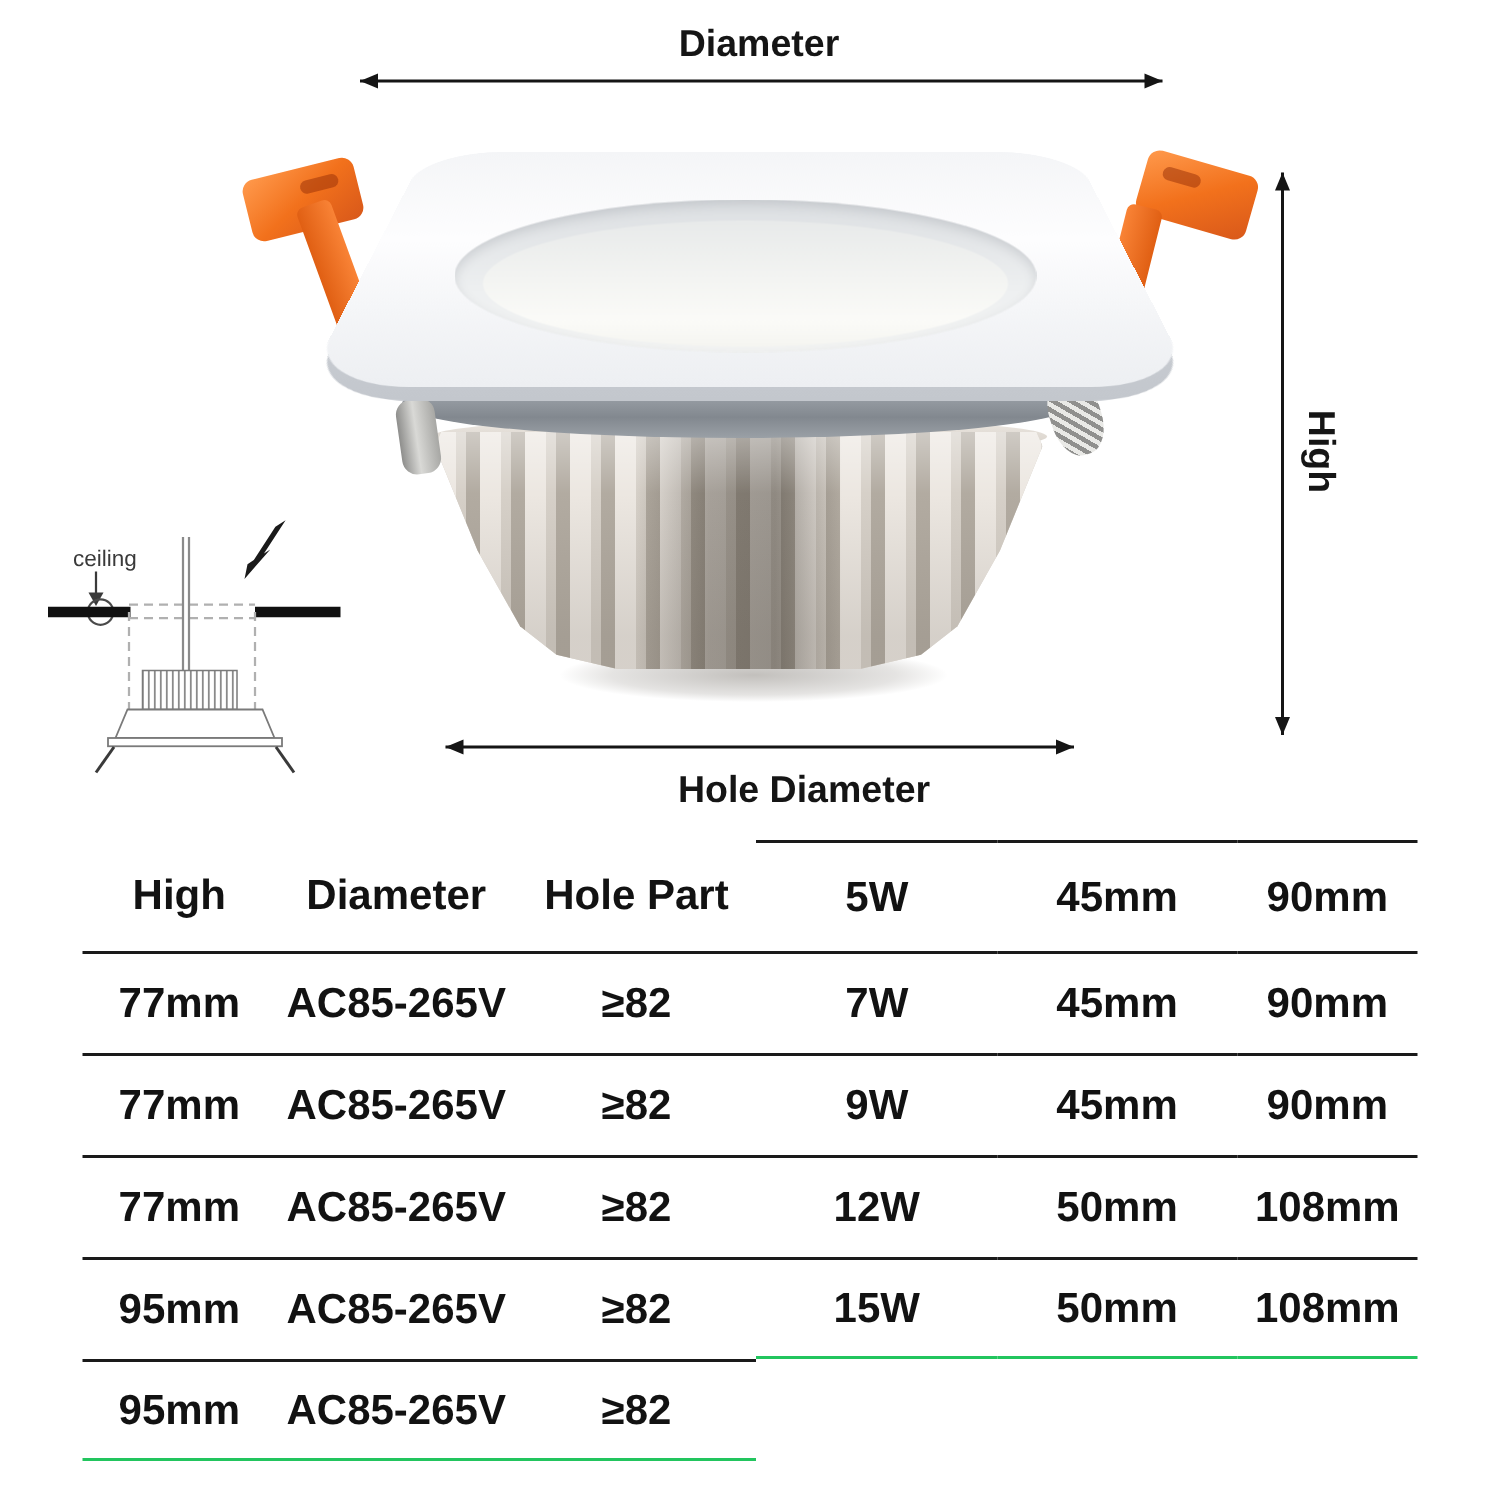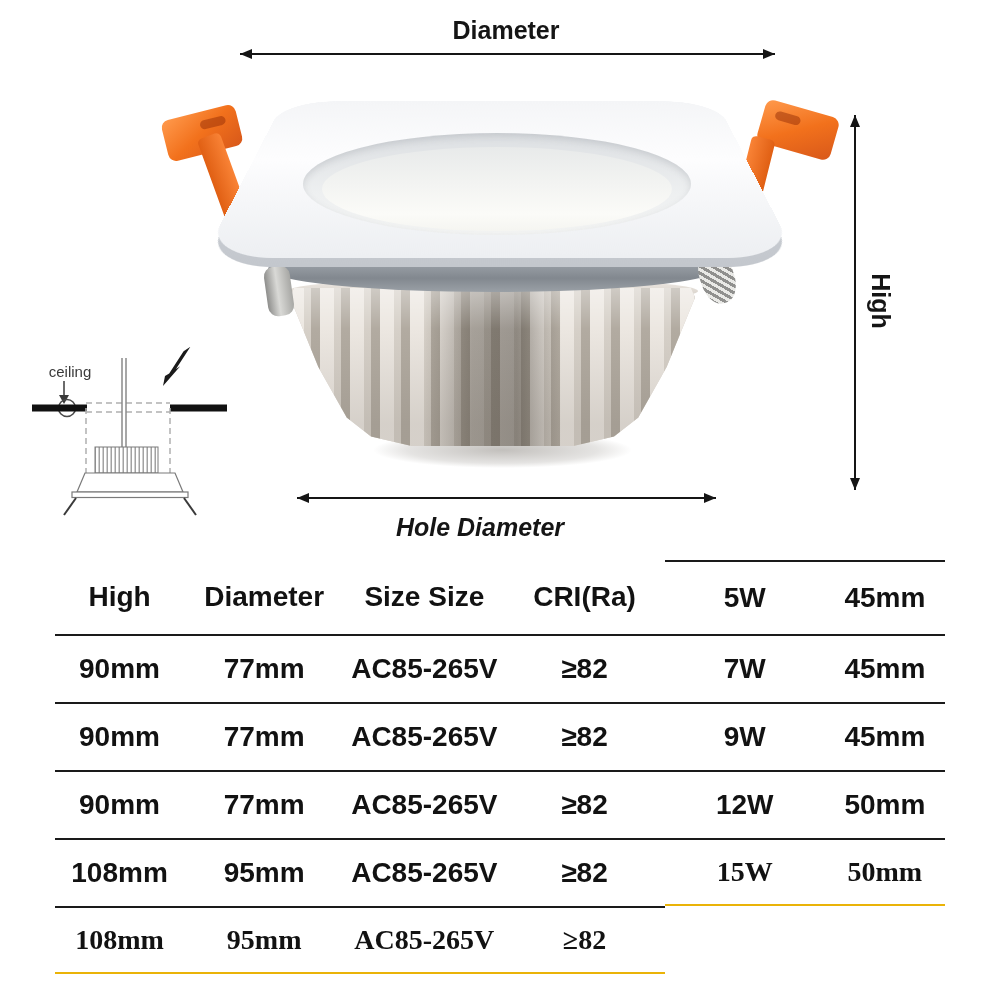--- a/index.html
+++ b/index.html
@@ -81,38 +81,38 @@
   
   .spec-table{
     position:absolute; left:55px; top:560px; width:890px;
     display:grid; grid-template-columns:14.5% 18% 18% 18% 18% 13.5%;
     grid-template-rows:74px repeat(5,68px);
   }
   .cell{ display:flex; align-items:center; justify-content:center; text-align:center;
     font-weight:700; color:#121212; }
   .cell.head{ font-size:28px; line-height:1.12; }
   .cell.body{ font-size:28px; border-top:2px solid #1a1a1a; }
-  .cell.last{ border-bottom:2px solid #eab308;font-family:Liberation Serif, serif; }
+  .cell.last{ border-bottom:2px solid #22c55e; }
 
   
   .ceiling-svg text{ font-family:"Liberation Sans","DejaVu Sans",sans-serif; font-size:15px; fill:#3a3a3a; }
 </style>
 </head>
 <body>
 
 <div class="stage">
 
   <div class="dim-label" style="left:506px; top:30px;">Diameter</div>
   <div class="harrow" style="left:240px; top:53px; width:535px;"></div>
 
   <div class="varrow" style="left:854px; top:115px; height:375px;"></div>
   <div class="dim-label rot" style="left:880px; top:301px;">High</div>
 
   <div class="harrow" style="left:297px; top:497px; width:419px;"></div>
-  <div class="dim-label" style="left:480px; top:527px;font-style:italic;">Hole Diameter</div>
+  <div class="dim-label" style="left:536px; top:527px;">Hole Diameter</div>
 
   <div class="abs shadow"></div>
   <div class="abs heatsink-rim"></div>
   <div class="abs heatsink"></div>
   <div class="abs plate"></div>
   <div class="abs pin-left"></div>
   <div class="abs wire-right"></div>
   <div class="abs clip clip-head-left"></div>
   <div class="abs clip clip-arm-left"></div>
   <div class="abs clip clip-head-right"></div>
@@ -147,22 +147,21 @@
     <path d="M75,133 L165,133 L173,152 L67,152 Z" fill="#fff" stroke="#7a7a7a" stroke-width="1.2"></path>
     <rect x="62" y="152" width="116" height="5.5" fill="#fff" stroke="#7a7a7a" stroke-width="1.2"></rect>
     <line x1="66" y1="158" x2="54" y2="175" stroke="#3a3a3a" stroke-width="2"></line>
     <line x1="174" y1="158" x2="186" y2="175" stroke="#3a3a3a" stroke-width="2"></line>
     <polygon points="180.4,6.8 166,29 170.2,26.3 153,46 155,36.1 159.2,33.4 173.6,11.2" fill="#1a1a1a"></polygon>
   </svg>
 
   <div class="spec-table">
       <div class="cell head">High</div>
       <div class="cell head">Diameter</div>
-      <div class="cell head">Size Size</div>
-      <div class="cell head">CRI(Ra)</div>
+      <div class="cell head">Hole Part</div>
       <div class="cell body">5W</div>
       <div class="cell body">45mm</div>
       <div class="cell body">90mm</div>
       <div class="cell body">77mm</div>
       <div class="cell body">AC85-265V</div>
       <div class="cell body">≥82</div>
       <div class="cell body">7W</div>
       <div class="cell body">45mm</div>
       <div class="cell body">90mm</div>
       <div class="cell body">77mm</div>

